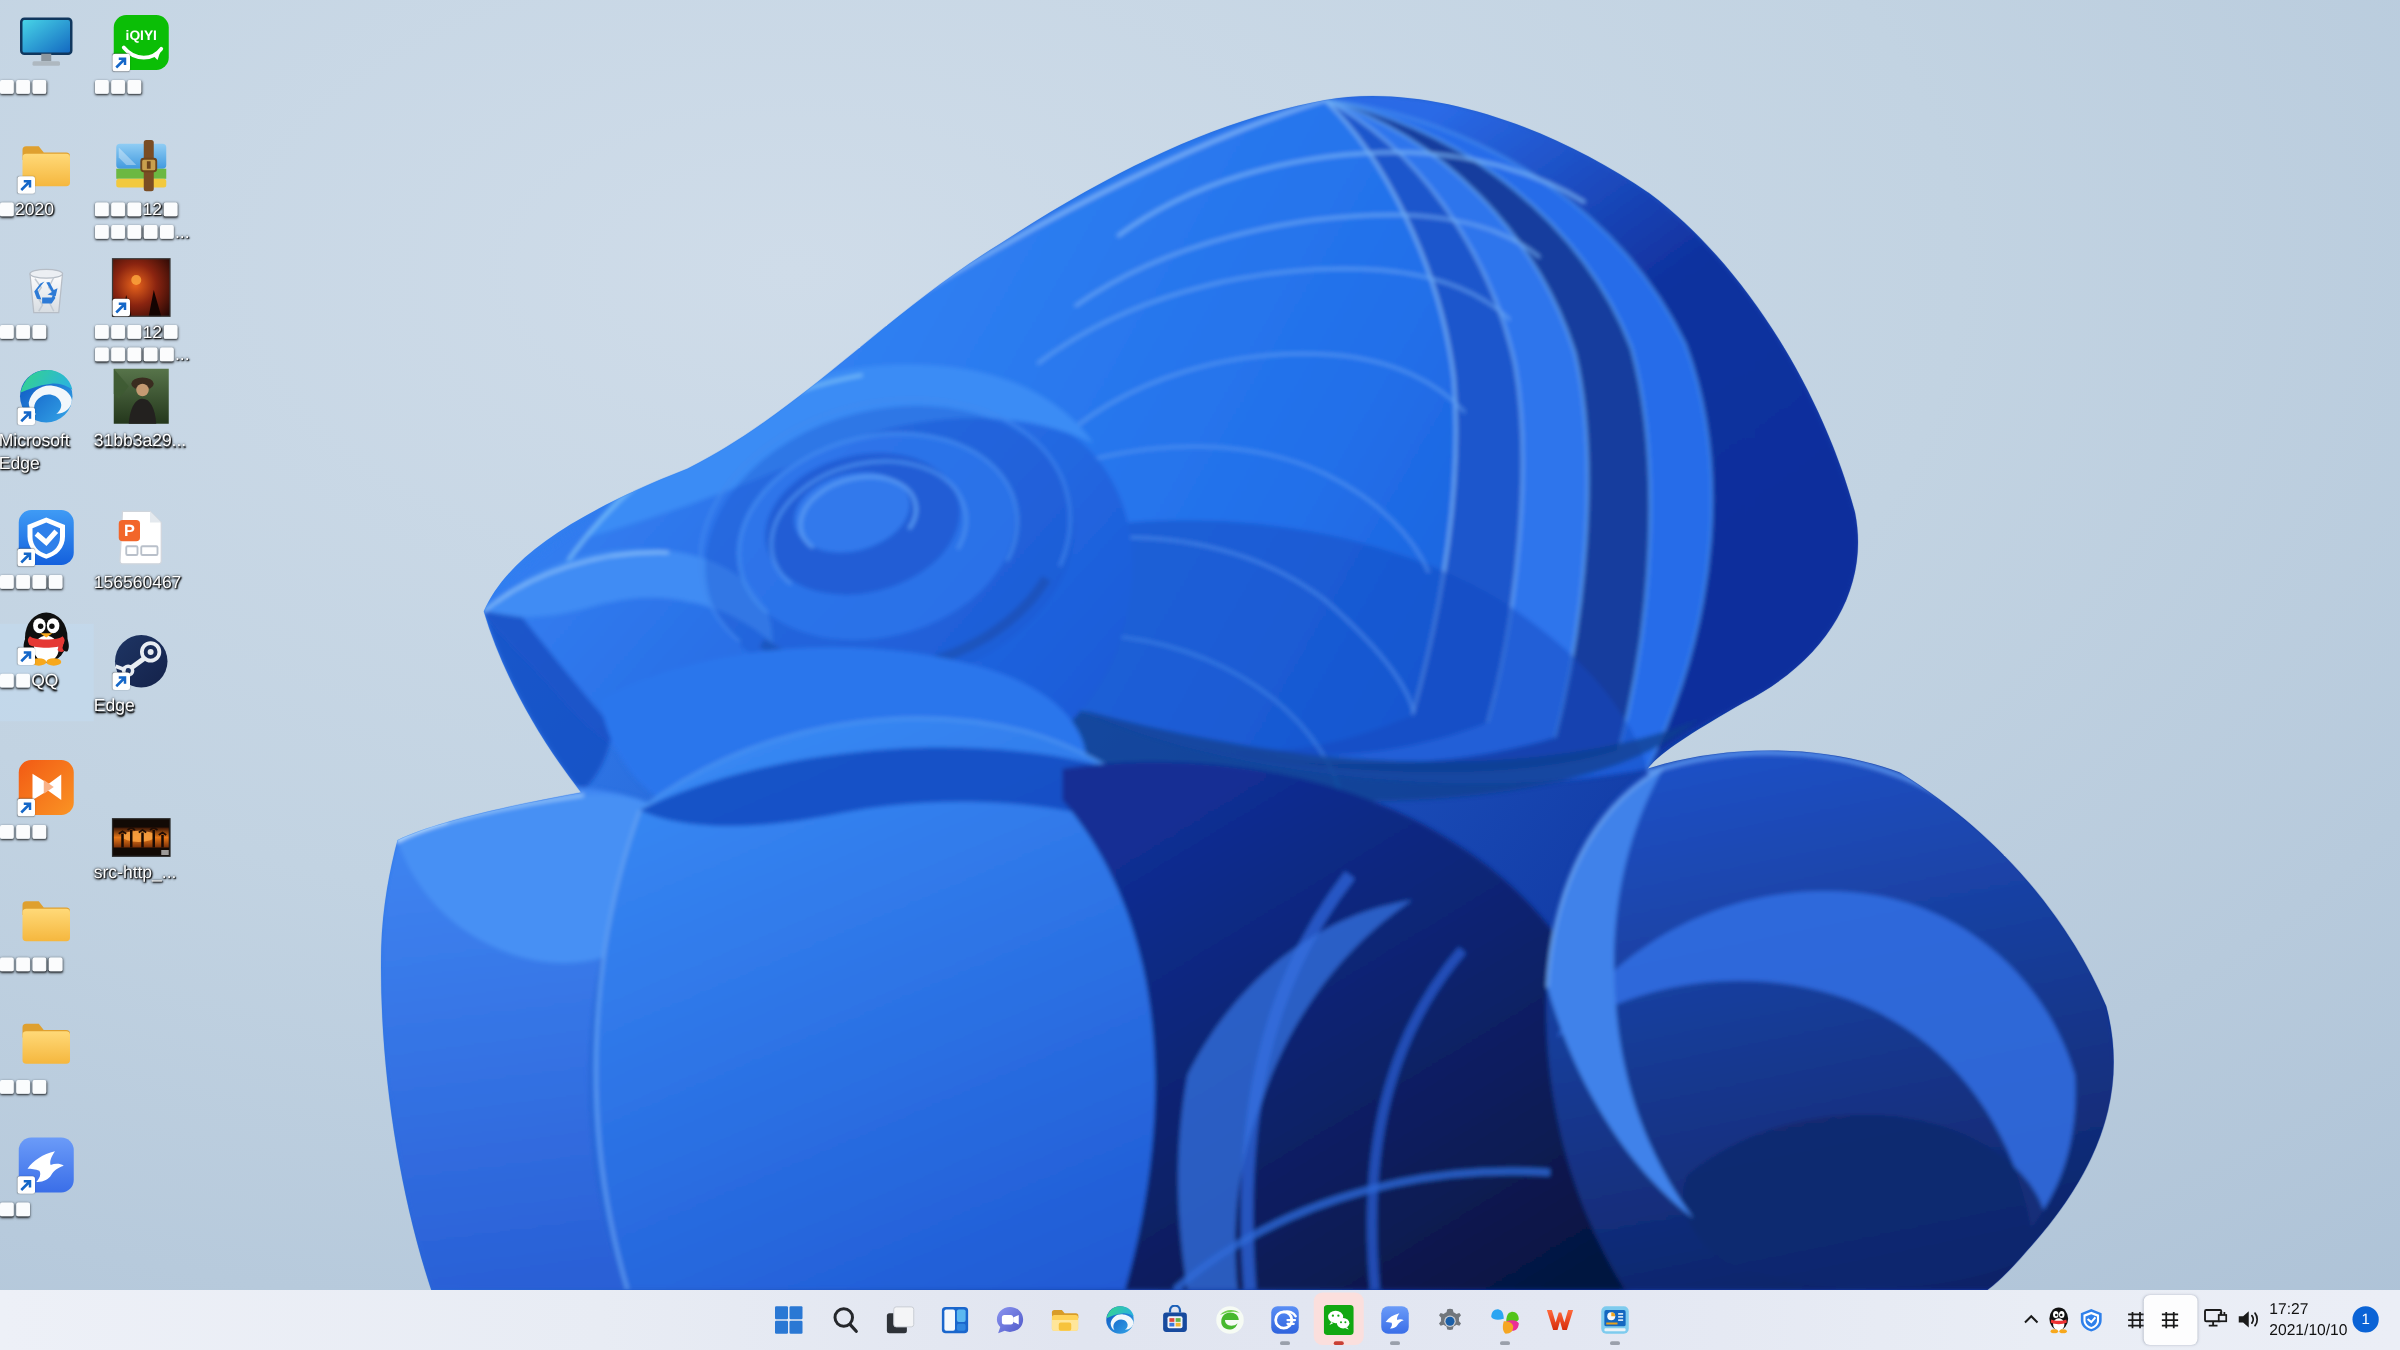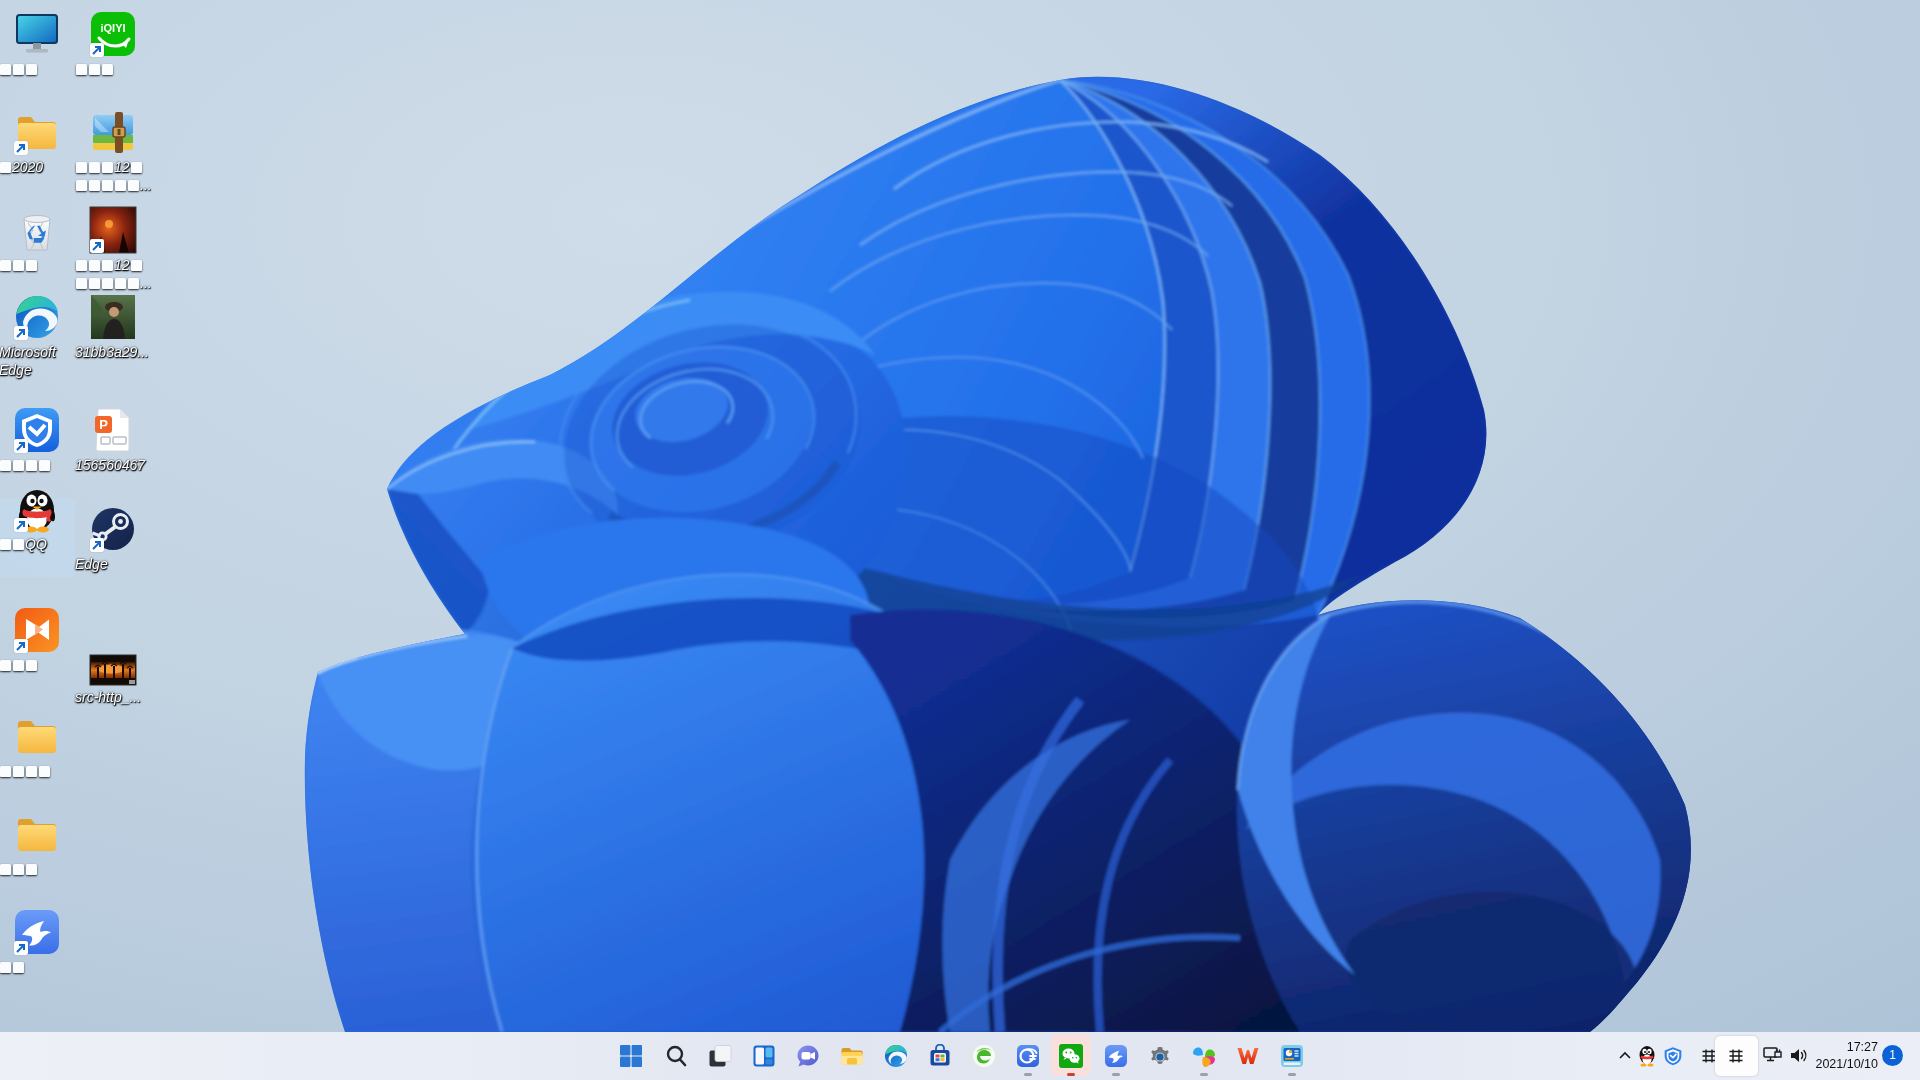--- a/index.html
+++ b/index.html
@@ -1,19 +1,19 @@
 <!DOCTYPE html>
 <html><head>
 <meta charset="utf-8">
 <style>
 html,body{margin:0;padding:0;width:1920px;height:1080px;overflow:hidden;background:#bccedf;font-family:"Liberation Sans",sans-serif;}
 #wall{position:absolute;left:0;top:0;width:1920px;height:1080px;}
 .ic{position:absolute;width:76px;}
 .ic .g{position:relative;width:48px;height:48px;margin:0 auto;}
-.ic .lb{margin-top:2px;font-size:14px;line-height:18px;color:#fff;white-space:nowrap;text-shadow:0 1px 2px rgba(0,0,0,.95),0 0 2px rgba(0,0,0,.8),1px 1px 1px rgba(0,0,0,.9);font-style:italic;}
+.ic .lb{margin-top:2px;font-size:14px;line-height:18px;color:#fff;white-space:nowrap;text-shadow:0 1px 2px rgba(0,0,0,.95),0 0 2px rgba(0,0,0,.8),1px 1px 1px rgba(0,0,0,.9);}
 .lb i{display:inline-block;width:11px;height:11.5px;margin:0 1px;background:rgba(255,255,255,.93);border-radius:1.5px;box-shadow:0 1px 2px rgba(0,0,0,.85);vertical-align:-1px;}
 .arrow{position:absolute;left:1px;bottom:1px;width:14px;height:14px;background:#fff;border-radius:2px;box-shadow:0 0 1px rgba(0,0,0,.4);}
 .arrow svg{position:absolute;left:2px;top:2px;}
 #bar{position:absolute;left:0;top:1032px;width:1920px;height:48px;background:linear-gradient(90deg,#edf0f7 0%,#e8ecf4 25%,#e1e5f0 45%,#e3e7f2 65%,#e9edf5 85%,#ebeef6 100%);}
 .tbi{position:absolute;top:1044px;width:24px;height:24px;}
 .dash{position:absolute;top:1073px;width:8px;height:3px;border-radius:2px;background:#9aa0ab;}
 #tray{position:absolute;top:1032px;right:0;height:48px;color:#1a1a1a;}
 </style>
 </head>
 <body>
@@ -614,15 +614,15 @@
 <svg style="position:absolute;right:138px;top:15px" width="19" height="17" viewBox="0 0 19 17">
       <rect x="1" y="1" width="13" height="9" rx="1" fill="none" stroke="#1a1a1a" stroke-width="1.5"></rect>
       <path d="M4,13.5 h7 M7.5,10 v3.5" stroke="#1a1a1a" stroke-width="1.5"></path>
       <rect x="12" y="5" width="6" height="5" fill="#e8ecf4" stroke="#1a1a1a" stroke-width="1.4"></rect>
       <path d="M13.5,5 v-2.5 M16.5,5 v-2.5" stroke="#1a1a1a" stroke-width="1.4"></path>
     </svg>
 <svg style="position:absolute;right:112px;top:15px" width="18" height="17" viewBox="0 0 18 17">
       <path d="M1,6 h3.5 L9,2 V15 L4.5,11 H1 Z" fill="#1a1a1a"></path>
       <path d="M11.5,5.5 a5,5 0 0 1 0,6 M14,3.5 a8,8 0 0 1 0,10" fill="none" stroke="#1a1a1a" stroke-width="1.4" stroke-linecap="round"></path>
     </svg>
-<div style="position:absolute;right:42px;top:7px;text-align:right;font-size:12.5px;line-height:17px;color:#111;">17:27<br>2021/10/10</div>
+<div style="position:absolute;right:42px;top:7px;font-size:12.5px;line-height:17px;color:#111;">17:27<br>2021/10/10</div>
 <div style="position:absolute;right:17px;top:13px;width:21px;height:21px;border-radius:50%;background:#0a63d6;color:#fff;font-size:12px;line-height:21px;text-align:center;">1</div>
 </div>
 
 </body></html>

